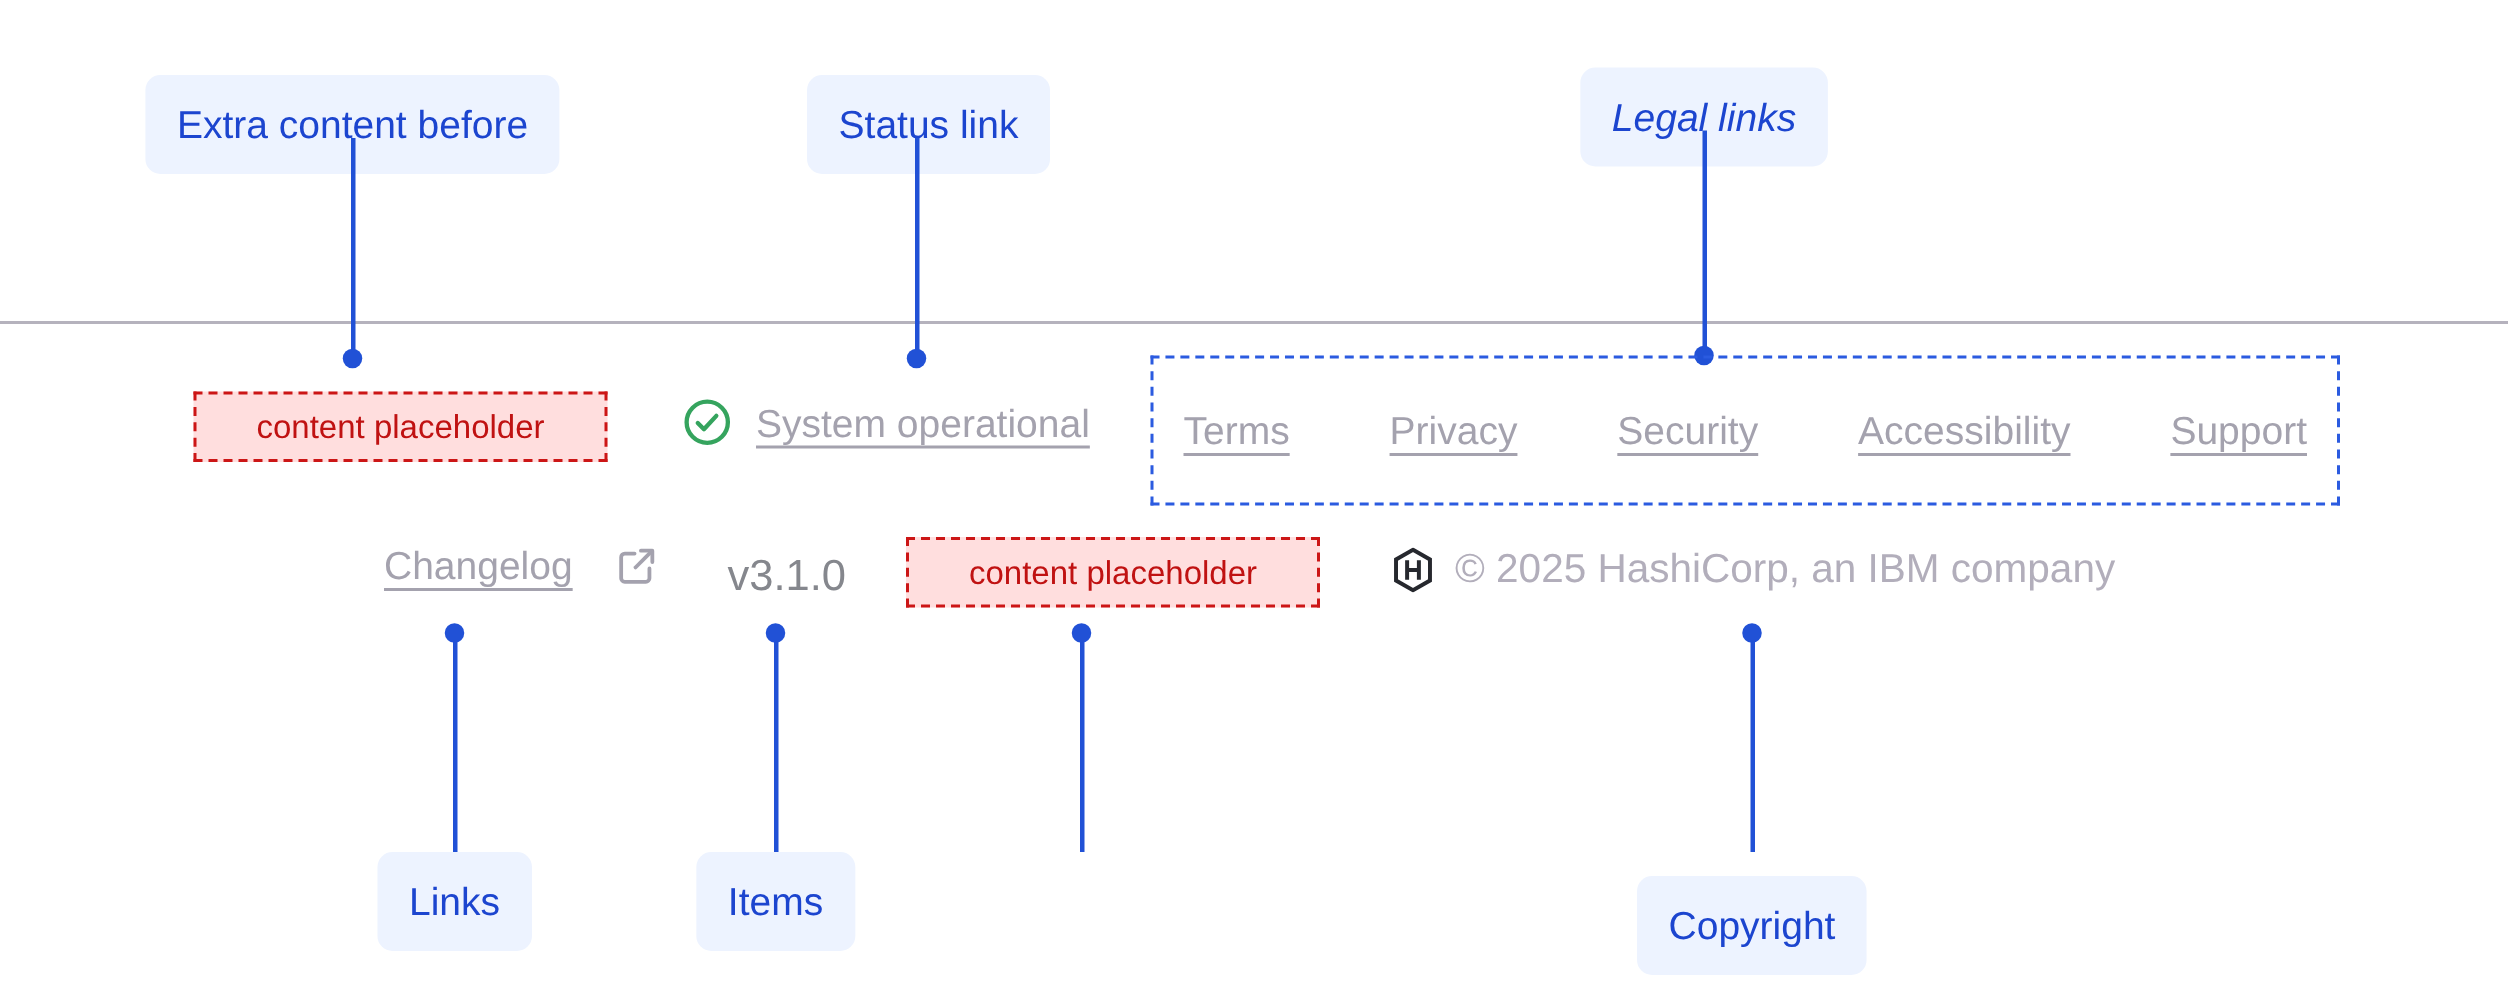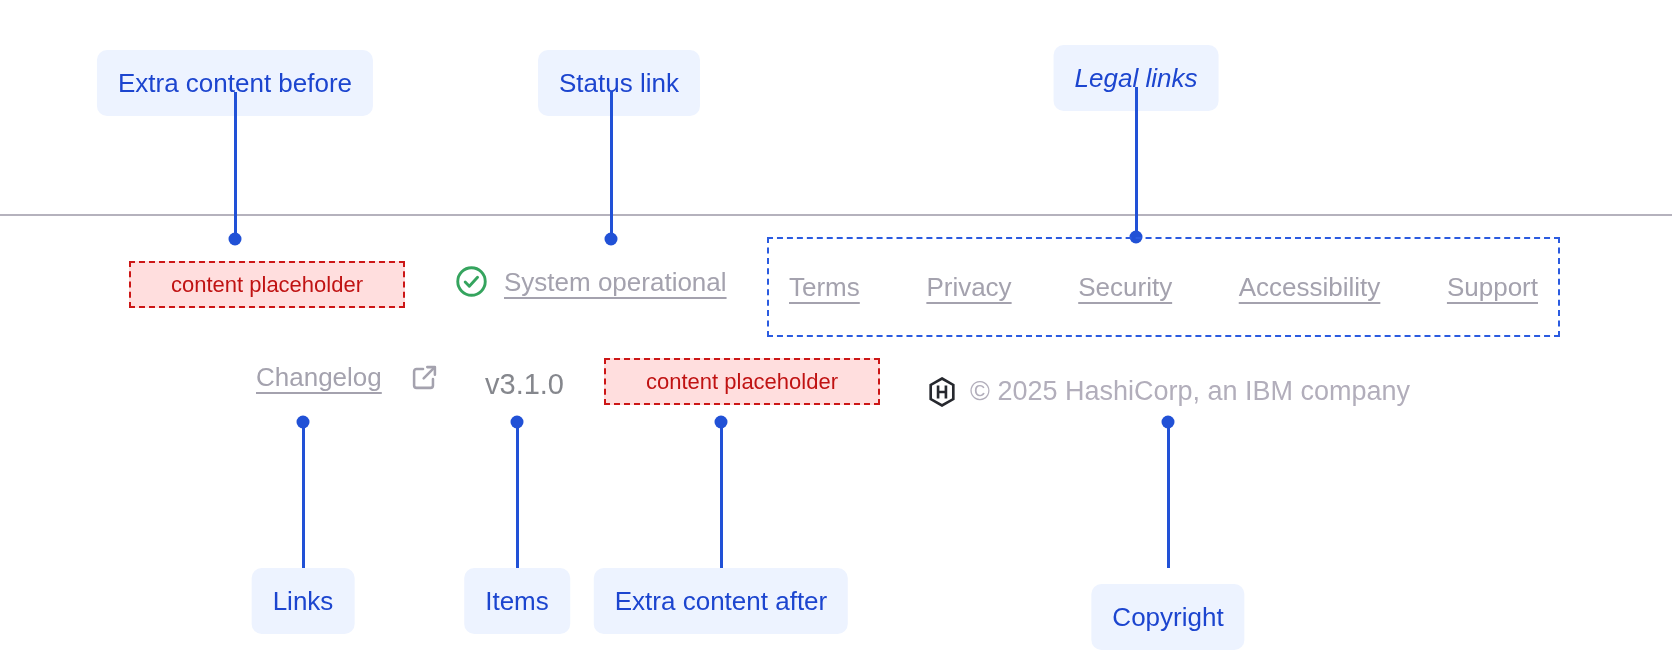--- a/index.html
+++ b/index.html
@@ -31,38 +31,37 @@
     text-decoration-thickness:2px;text-underline-offset:6px;white-space:nowrap;
   }
   .status-wrap{position:absolute;left:455px;top:265px;display:flex;align-items:flex-end;gap:16px;}
   .legal-box{
     position:absolute;box-sizing:border-box;left:767px;top:237px;width:793px;height:100px;
     border:2px dashed #2b5be0;display:flex;align-items:center;
     justify-content:space-between;padding:0 20px;
   }
   .row2-links{position:absolute;left:256px;top:362px;display:flex;align-items:center;gap:28px;}
   .version{position:absolute;left:485px;top:368px;color:#85878d;font-size:29px;}
-  .copyright-wrap{position:absolute;left:928px;top:364px;display:flex;align-items:center;gap:14px;margin-top:12px;}
+  .copyright-wrap{position:absolute;left:928px;top:364px;display:flex;align-items:center;gap:14px;}
   .copyright-text{color:#b2aebb;font-size:27px;white-space:nowrap;}
   .icon{display:inline-block;line-height:0;}
 </style>
 </head>
 <body>
 
 <div id="canvas">
 
   <div class="divider"></div>
 
   <div class="pill" style="left:235px;top:50px;">Extra content before</div>
   <div class="pill" style="left:609px;top:50px;margin-left:10px;">Status link</div>
   <div class="pill" style="left:1136px;top:45px;font-style:italic;">Legal links</div>
 
   <div class="pill" style="left:303px;top:568px;">Links</div>
   <div class="pill" style="left:517px;top:568px;">Items</div>
-  <div class="pill" style="left:721px;top:568px;">Extra content after</div>
   <div class="pill" style="left:1168px;top:584px;">Copyright</div>
 
   <div class="connector" style="left:233.5px;top:92px;height:147px;"></div>
   <div class="dot" style="left:235px;top:239px;"></div>
 
   <div class="connector" style="left:609.5px;top:92px;height:147px;"></div>
   <div class="dot" style="left:611px;top:239px;"></div>
 
   <div class="connector" style="left:1134.5px;top:87px;height:150px;"></div>
   <div class="dot" style="left:1136px;top:237px;"></div>

